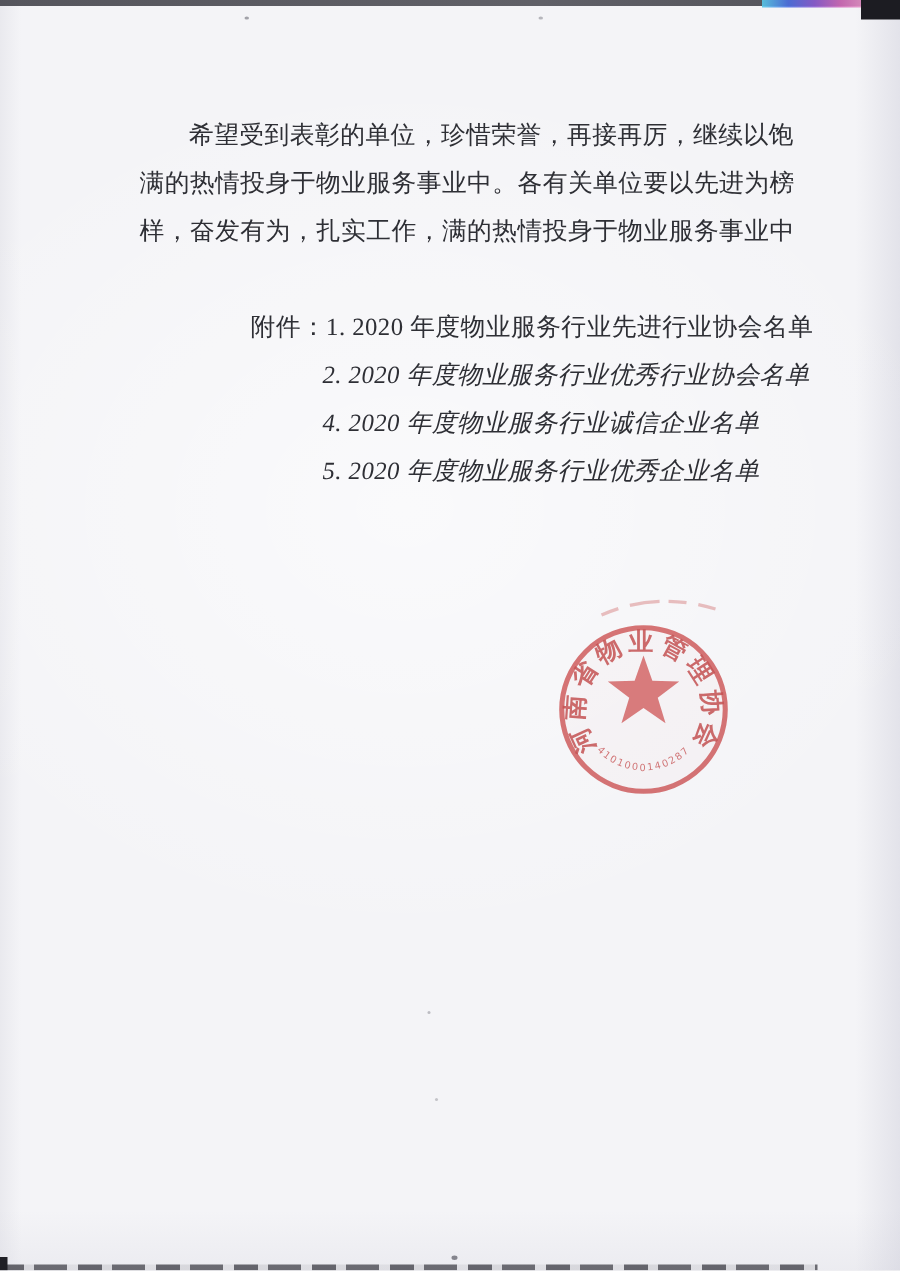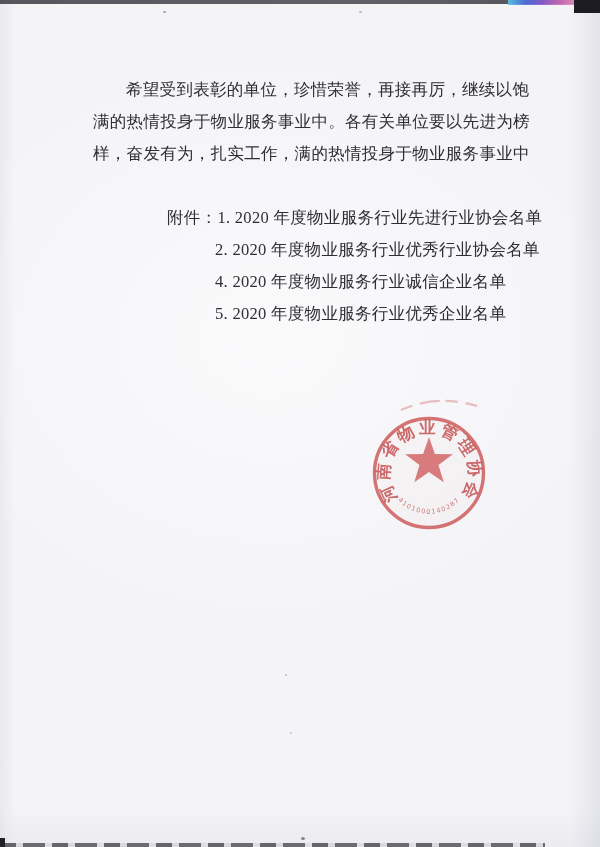--- a/index.html
+++ b/index.html
@@ -62,21 +62,21 @@
   .para {
     position: absolute; left: 93px; top: 74px; width: 440px;
   }
   .para .line { height: 32px; line-height: 32px; white-space: nowrap; }
   .para .line.indented { text-indent: 33px; }
 
   .attachments {
     position: absolute; left: 127px; top: 202px; width: 420px;
   }
   .attach-row { height: 32px; line-height: 32px; white-space: nowrap; margin-left: 40px; }
-  .attach-row .hang { padding-left: 48px; }
+  .attach-row .hang { padding-left: 48px; font-style: italic; }
 
   .date-line {
     position: absolute; left: 350px; top: 452px;
     font-size: 19px; letter-spacing: 0.5px;
     color: #26272d;
     z-index: 3;
     mix-blend-mode: multiply;
     white-space: nowrap;
   }
 

